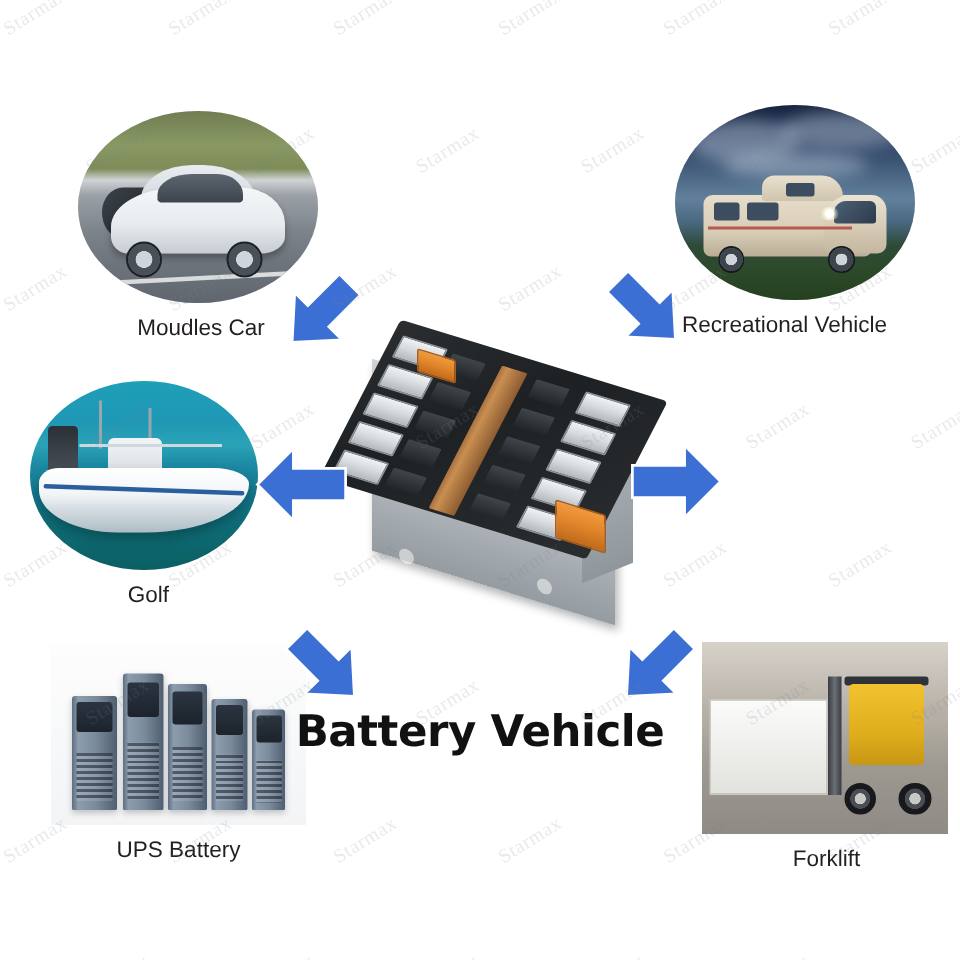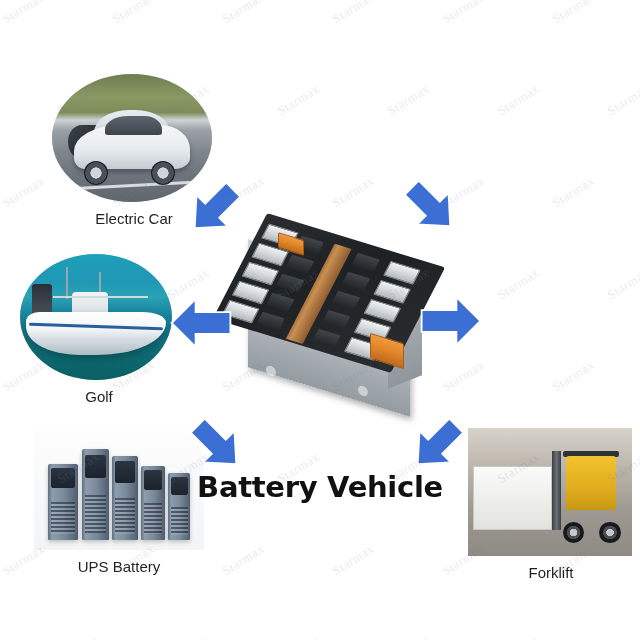--- a/index.html
+++ b/index.html
@@ -250,23 +250,44 @@
       <div class="sc-car">
         <div class="car-road-line"></div>
         <div class="car-dark-rear"></div>
         <div class="car-roof"></div>
         <div class="car-body"></div>
         <div class="car-glass"></div>
         <div class="car-wheel w1"></div>
         <div class="car-wheel w2"></div>
       </div>
     </div>
-    <div class="caption" style="top:136px;">Electric Car</div>
-  </div>
-
+    <div class="caption" style="top:136px;">Moudles Car</div>
+  </div>
+
+  <div class="tile" style="left:428px; top:70px; width:190px; height:162px;">
+    <div class="photo round" style="width:160px; height:130px; margin-left:22px;">
+      <div class="sc-rv">
+        <div class="rv-cloud" style="left:6%; top:8%; width:46%; height:22%;"></div>
+        <div class="rv-cloud" style="left:44%; top:4%; width:52%; height:18%;"></div>
+        <div class="rv-cloud" style="left:20%; top:24%; width:60%; height:14%;"></div>
+        <div class="rv-body"></div>
+        <div class="rv-over"></div>
+        <div class="rv-cab"></div>
+        <div class="rv-windshield"></div>
+        <div class="rv-win" style="left:16%; top:50%; width:11%; height:9%;"></div>
+        <div class="rv-win" style="left:30%; top:50%; width:13%; height:9%;"></div>
+        <div class="rv-win" style="left:46%; top:40%; width:12%; height:7%;"></div>
+        <div class="rv-stripe"></div>
+        <div class="rv-light"></div>
+        <div class="rv-wheel r1"></div>
+        <div class="rv-wheel r2"></div>
+      </div>
+    </div>
+    <div class="caption" style="top:138px;">Recreational Vehicle</div>
+  </div>
 
   <div class="tile" style="left:14px; top:254px; width:170px; height:160px;">
     <div class="photo round" style="width:152px; height:126px; margin-left:6px;">
       <div class="sc-boat">
         <div class="boat-pole" style="left:30%; top:10%; height:26%;"></div>
         <div class="boat-pole" style="left:52%; top:14%; height:22%;"></div>
         <div class="boat-motor"></div>
         <div class="boat-console"></div>
         <div class="boat-rail"></div>
         <div class="boat-hull"></div>

